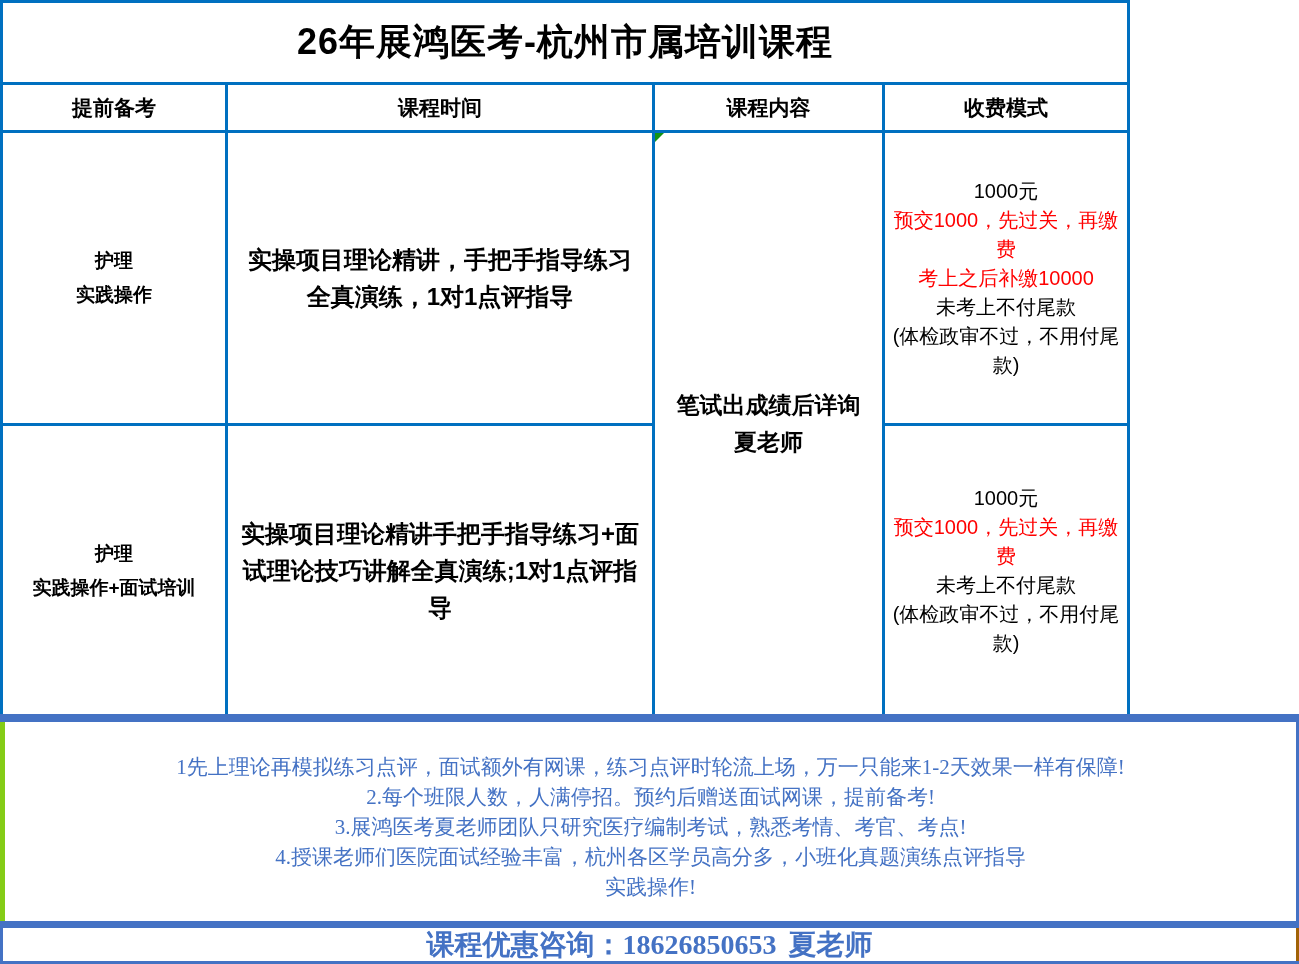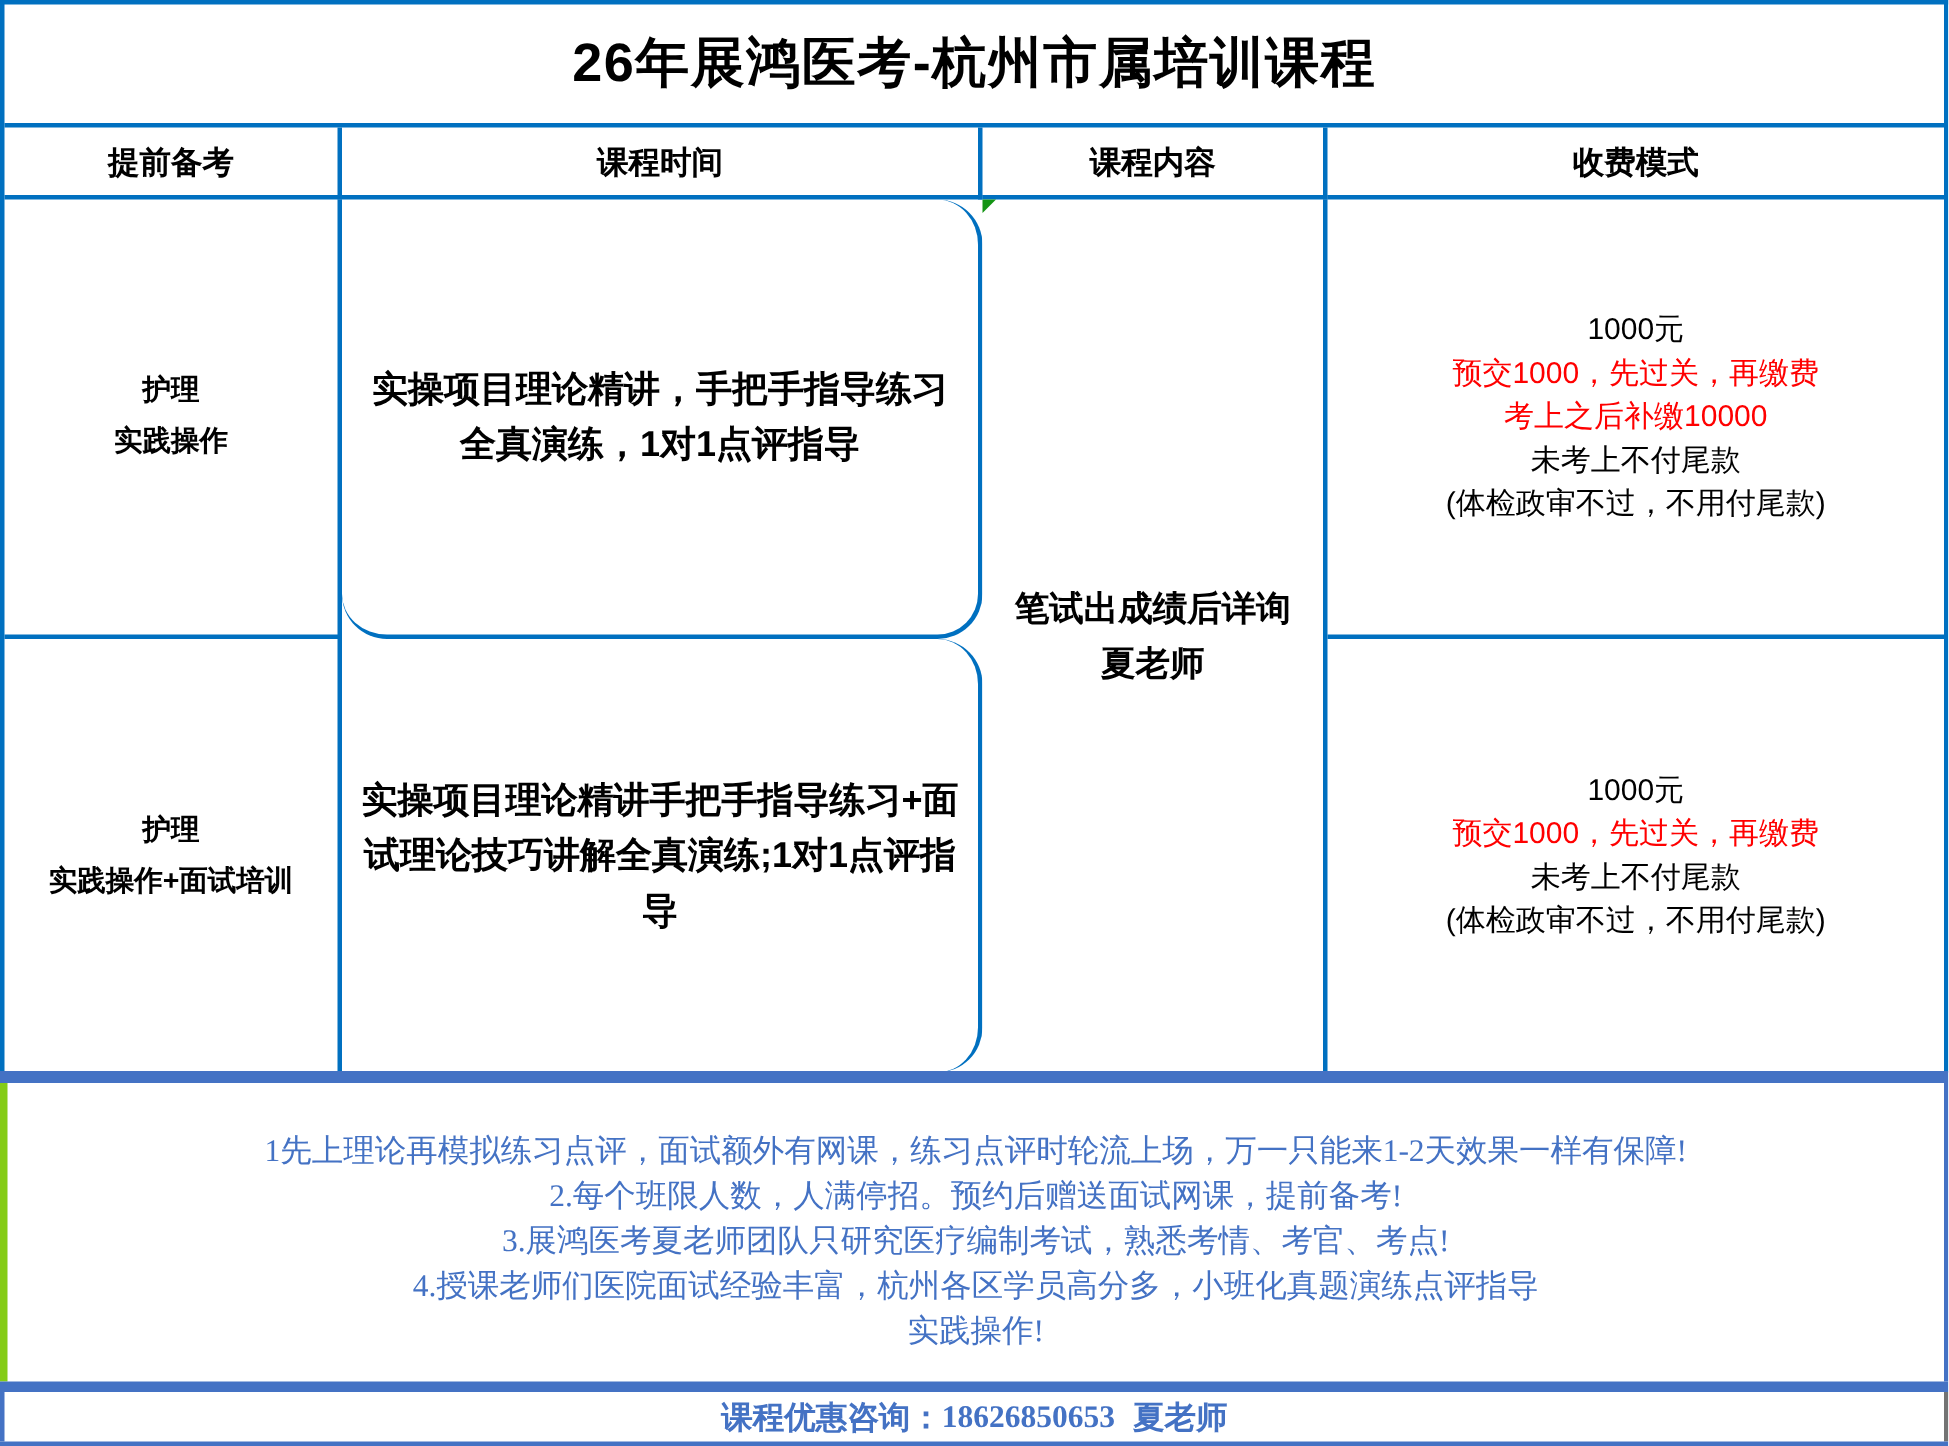--- a/index.html
+++ b/index.html
@@ -1,52 +1,52 @@
 <!DOCTYPE html>
 <html><head>
 <meta charset="utf-8">
 <style>
   html,body{margin:0;padding:0;background:#ffffff;}
   #page{position:relative;width:1299px;height:964px;background:#ffffff;overflow:hidden;
         font-family:"Liberation Sans","DejaVu Sans",sans-serif;color:#000;}
 
   
-  .tbl{position:absolute;top:0;left:0;width:1299px;height:715px;box-sizing:border-box;
+  .tbl{position:absolute;top:0;left:0;width:1130px;height:715px;box-sizing:border-box;
        border:3px solid #0070C0;border-bottom:none;
        display:grid;grid-template-columns:225px 427px 230px auto;
        grid-template-rows:82px 48px 293px auto;}
   .cell{box-sizing:border-box;display:flex;flex-direction:column;justify-content:center;
         align-items:center;text-align:center;position:relative;}
   .br{border-right:3px solid #0070C0;}
   .bb{border-bottom:3px solid #0070C0;}
   .title-cell{grid-column:1/5;font-size:36px;font-weight:bold;letter-spacing:1px;}
   .hdr{font-size:21px;font-weight:bold;}
   .name-cell{font-size:19px;font-weight:bold;line-height:34px;}
-  .content-cell{font-size:24px;font-weight:bold;line-height:37px;padding:0 10px;border-radius:30px;}
+  .content-cell{font-size:24px;font-weight:bold;line-height:37px;padding:0 10px;}
   .time-cell{grid-column:3;grid-row:3/5;font-size:23px;font-weight:bold;line-height:37px;}
   .fee-cell{font-size:20px;font-weight:normal;line-height:29px;padding:0 6px;}
   .red{color:#FF0000;}
   .corner-marker{position:absolute;top:0;left:0;width:0;height:0;
                  border-top:9px solid #149414;border-right:9px solid transparent;}
 
   
   .sep{position:absolute;left:0;width:1299px;background:#4472C4;}
   .sep-top{top:714px;height:8px;}
   .sep-mid{top:921px;height:7px;}
   .sep-bottom{top:961px;height:3px;}
   .notes-box{position:absolute;top:722px;left:0;width:1299px;height:199px;box-sizing:border-box;
              border-left:5px solid #84cc16;border-right:3px solid #4472C4;
              display:flex;flex-direction:column;justify-content:center;align-items:center;
              padding-top:10px;color:#4472C4;font-family:"Liberation Serif","DejaVu Serif",serif;
              font-size:21px;line-height:30px;text-align:center;}
   .contact-bar{position:absolute;top:928px;left:0;width:1299px;height:33px;box-sizing:border-box;
-               border-left:3px solid #4472C4;border-right:3px solid #737373;
+               border-left:3px solid #4472C4;border-right:3px solid #a16207;
                display:flex;justify-content:center;align-items:center;gap:0;
                color:#4472C4;font-family:"Liberation Serif","DejaVu Serif",serif;
-               font-size:21px;font-weight:bold;}
+               font-size:28px;font-weight:bold;}
   .contact-bar .gap{width:12px;display:inline-block;}
 </style>
 </head>
 <body>
 
 <div id="page">
 
   <div class="tbl">
 
     <div class="cell title-cell bb">26年展鸿医考-杭州市属培训课程</div>

